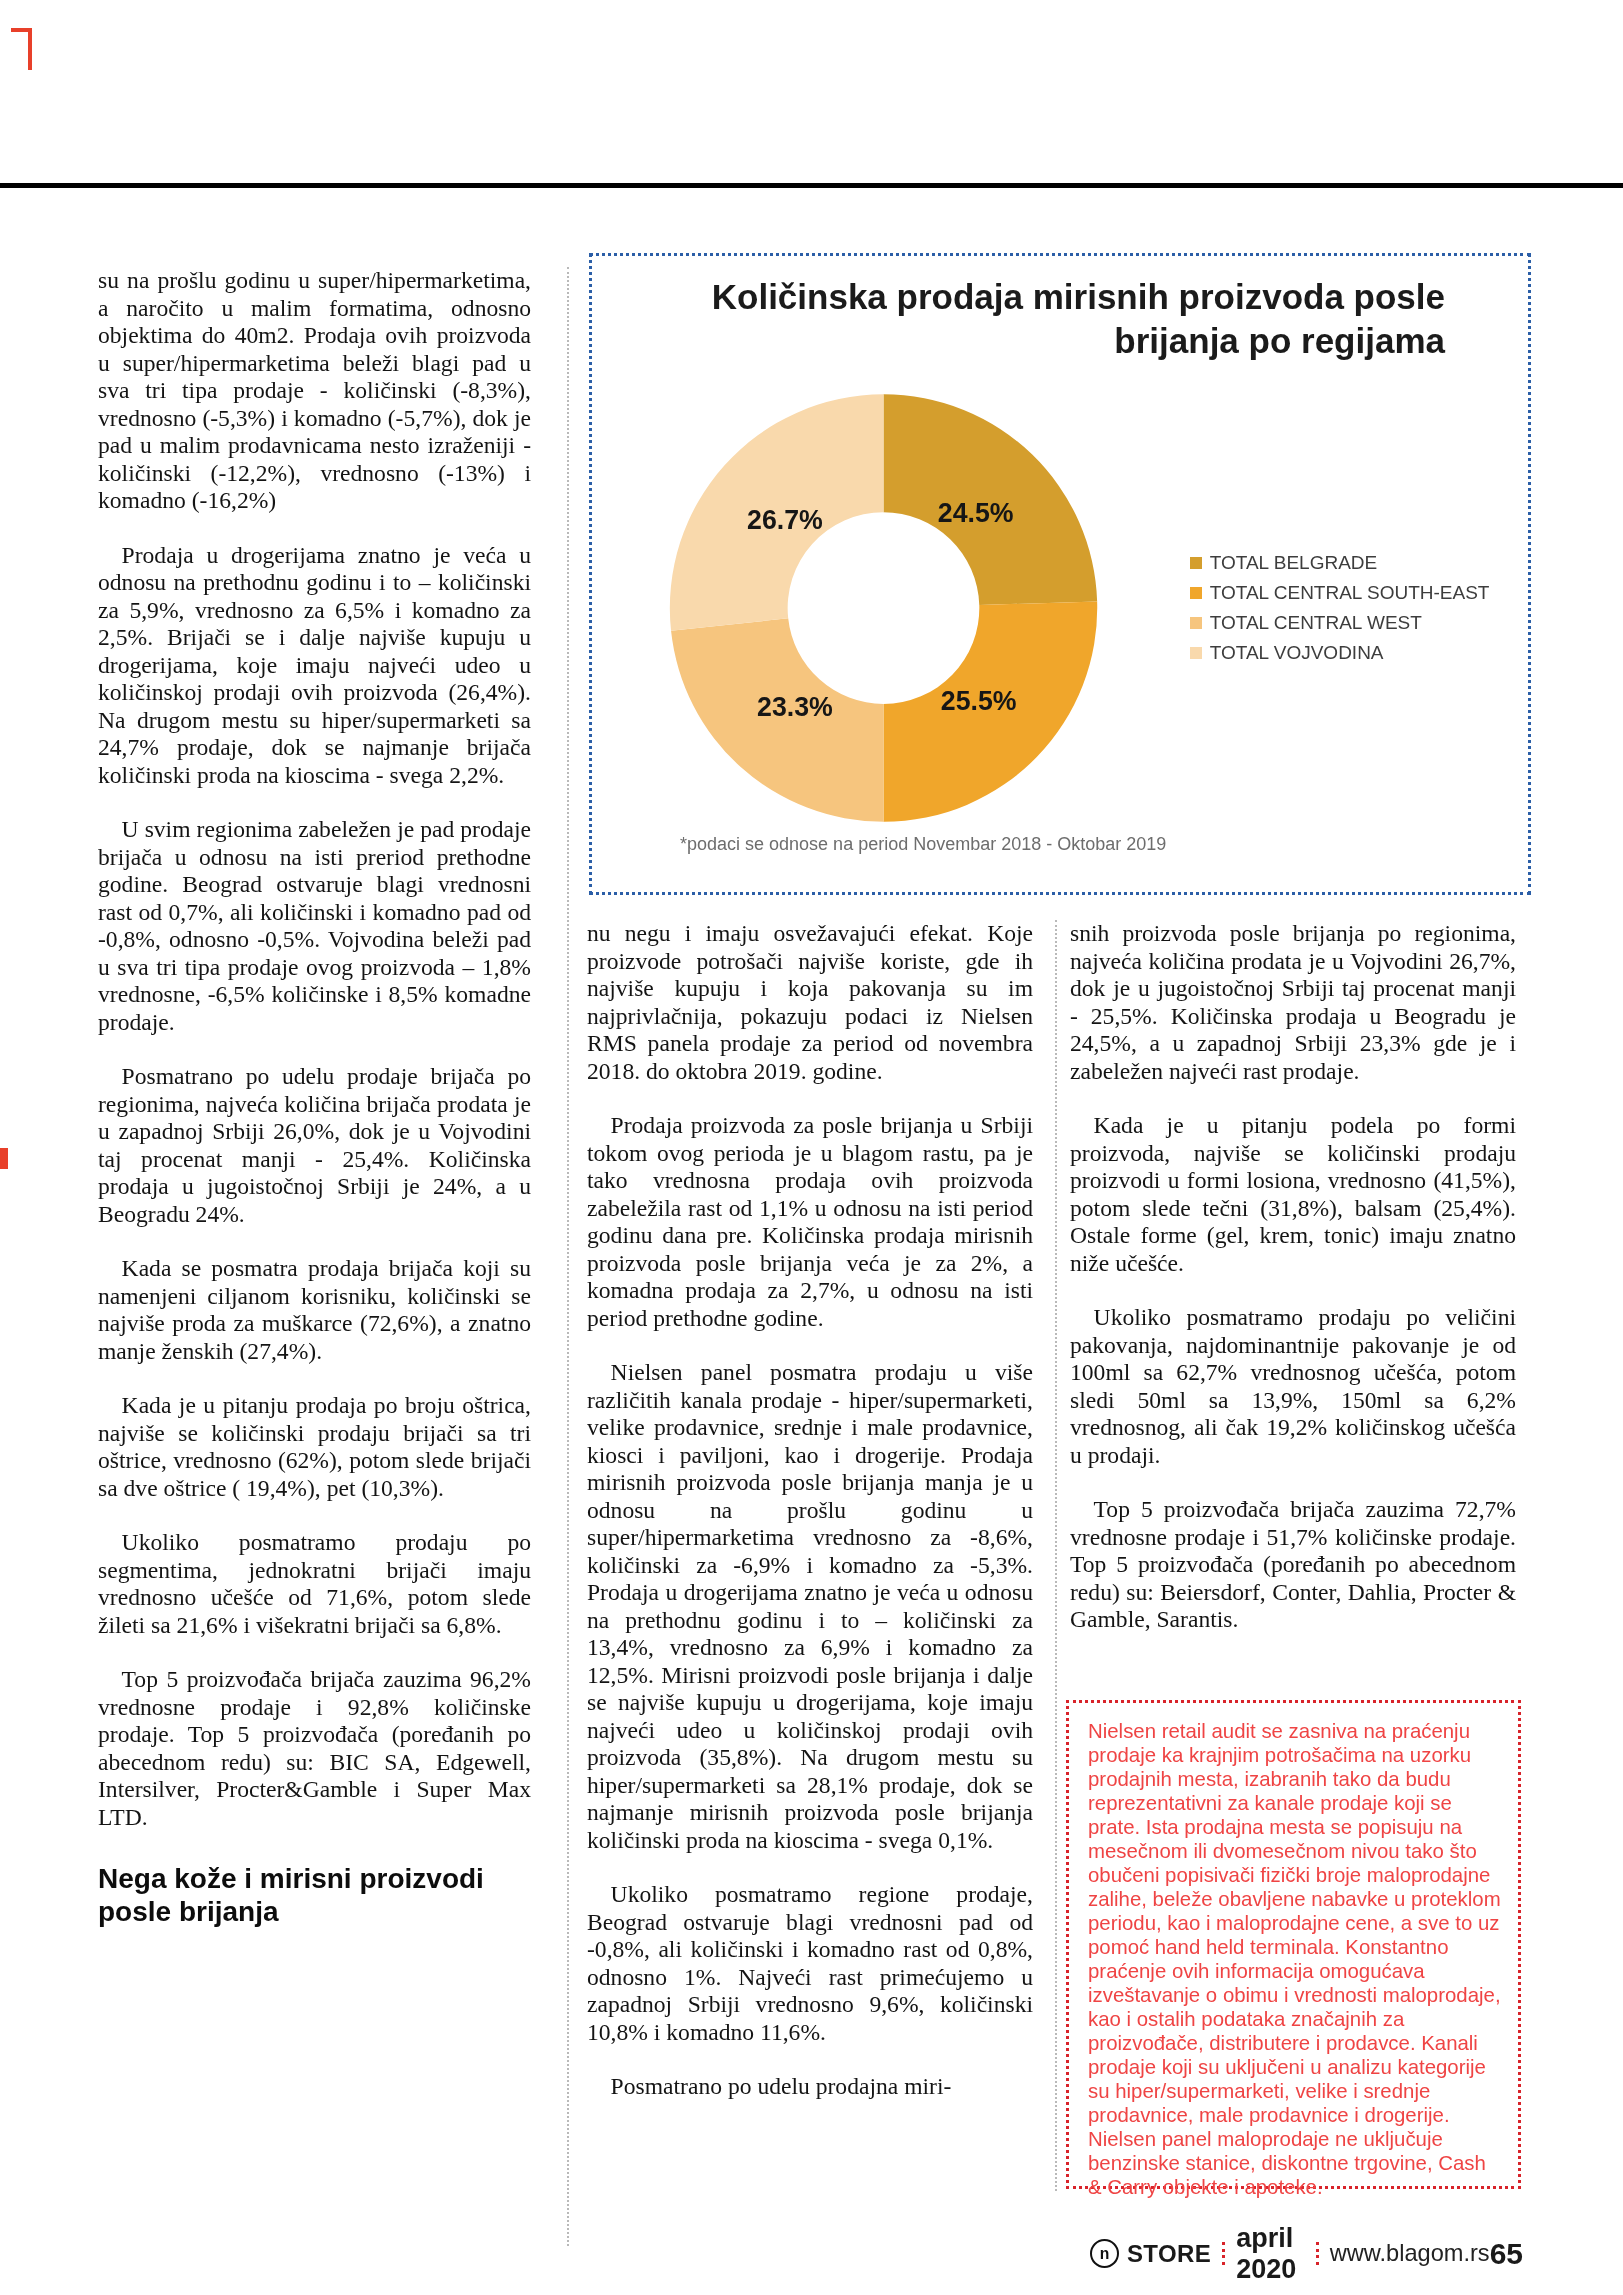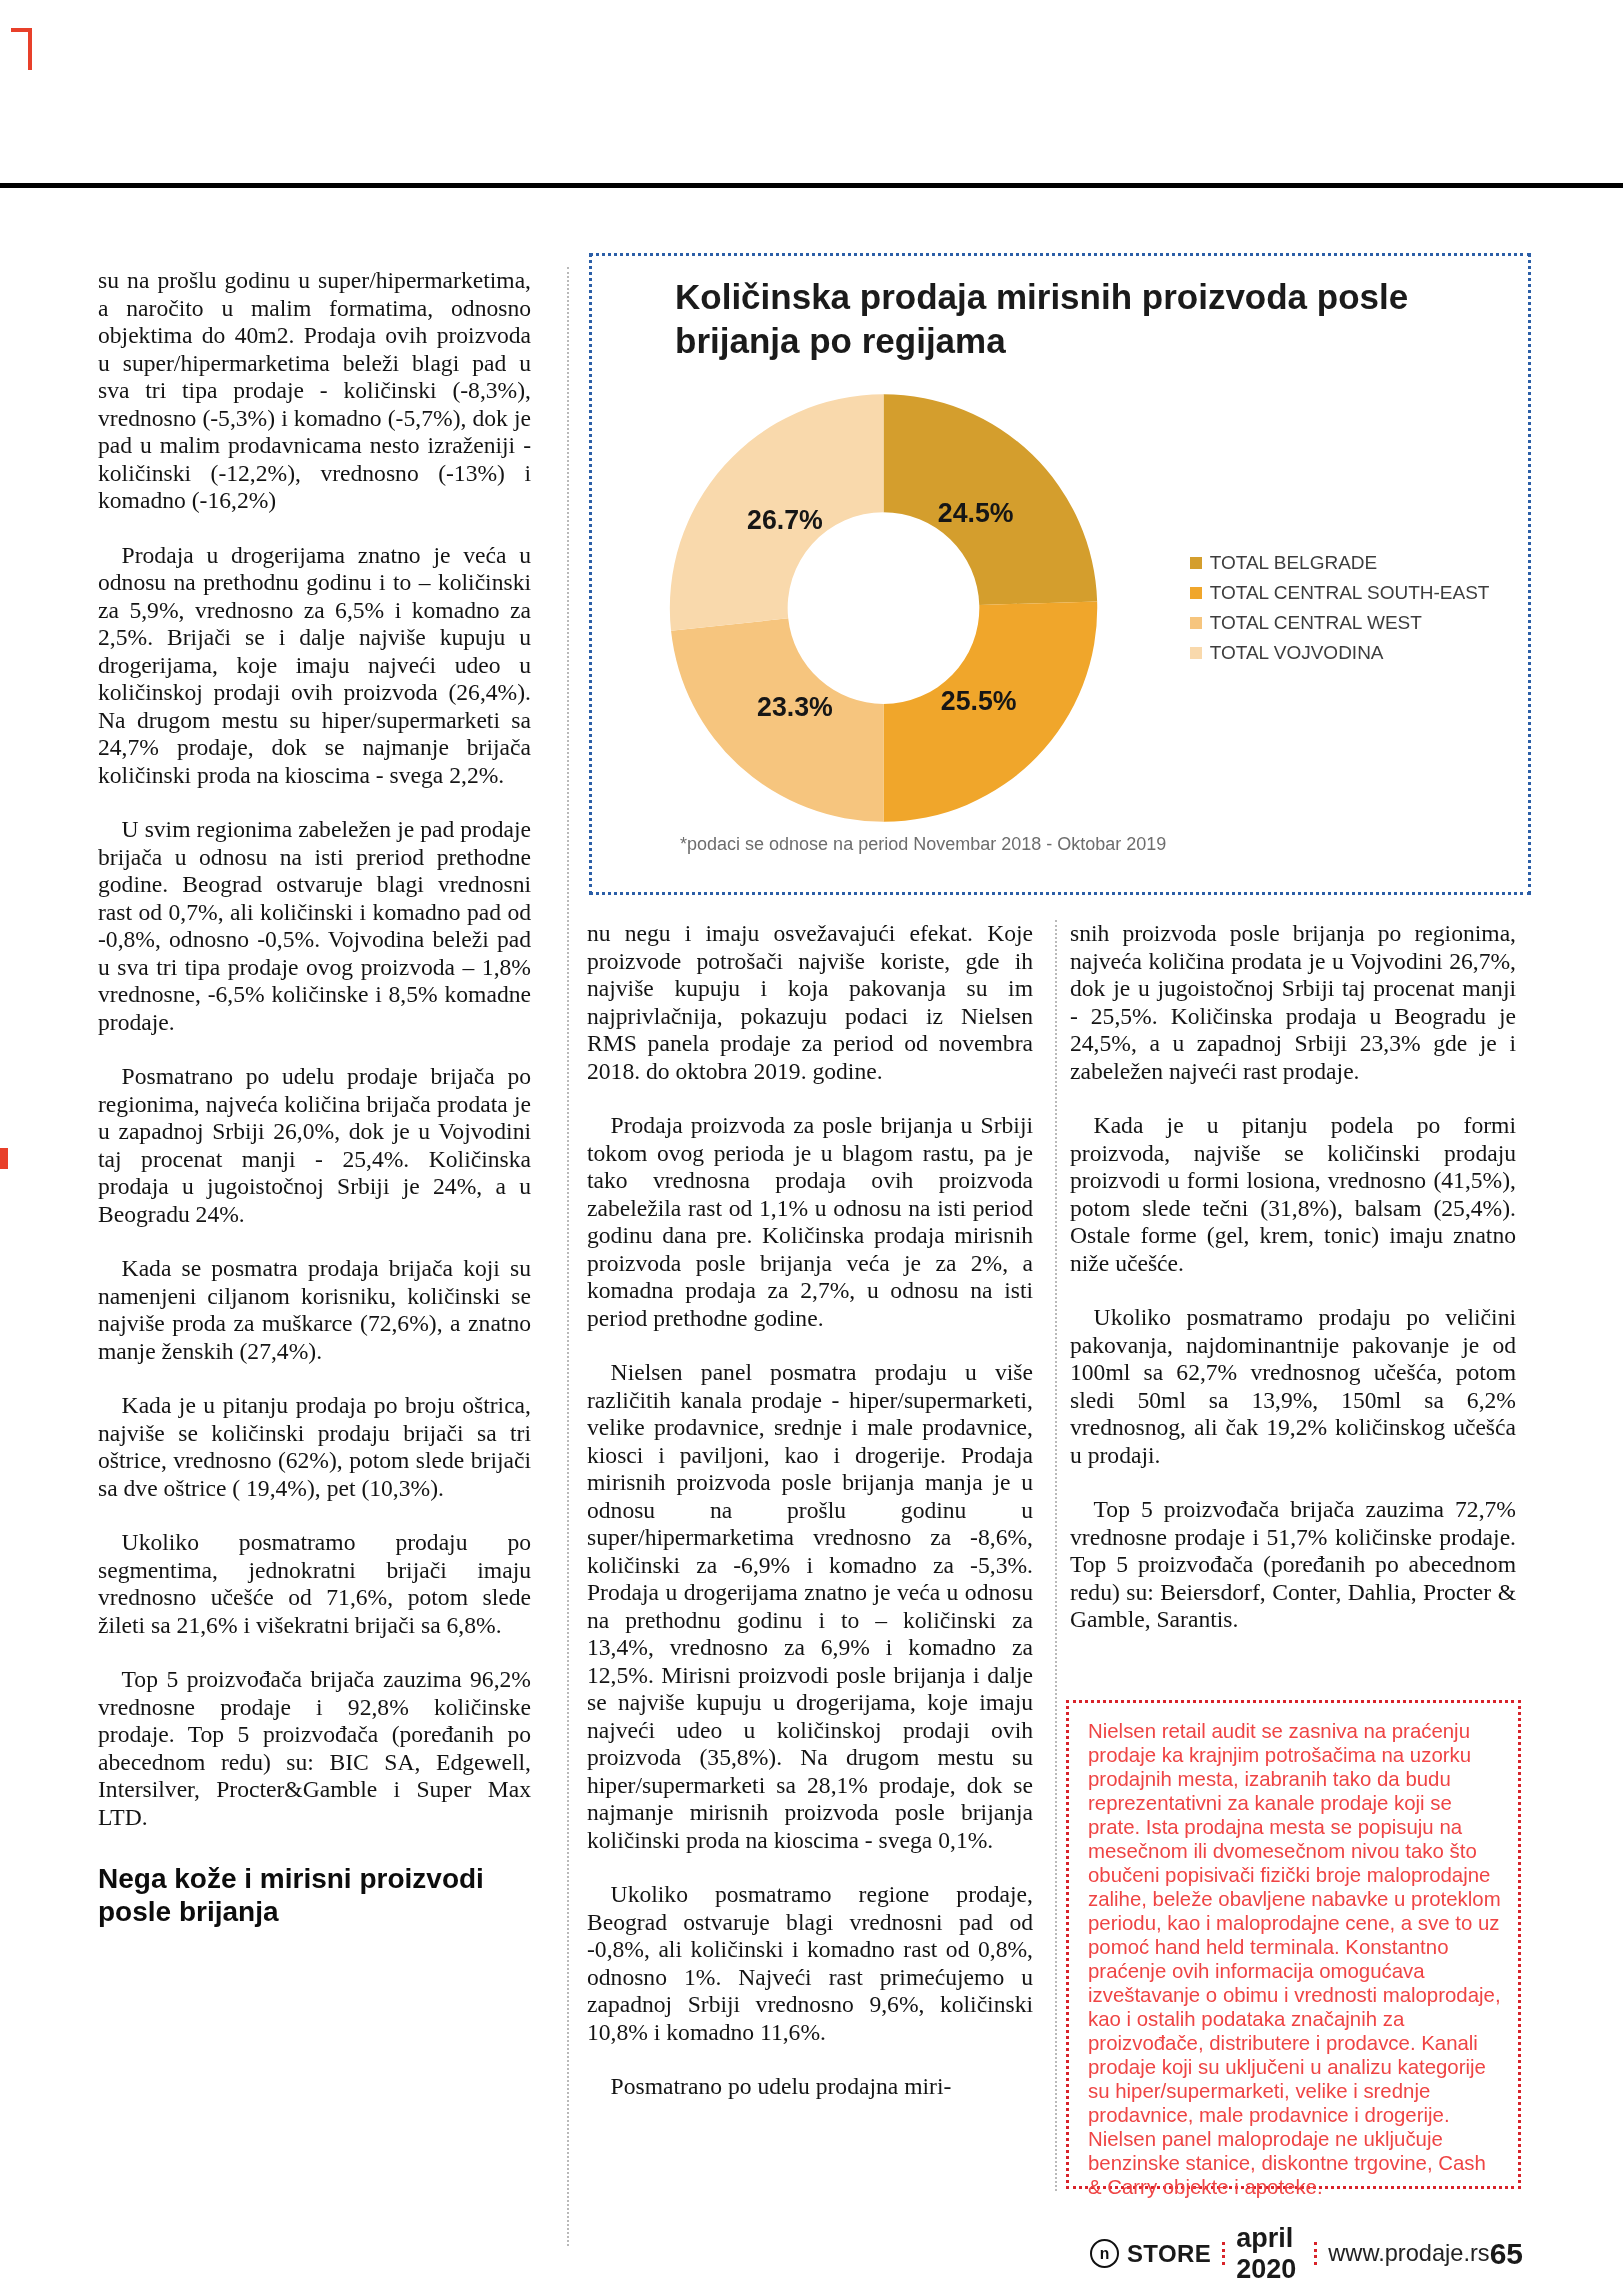--- a/index.html
+++ b/index.html
@@ -14,21 +14,21 @@
   .edge-tick{position:absolute;left:0;top:1148px;width:7.9px;height:21px;background:#e8402a;}
   .top-rule{position:absolute;left:0;top:183px;width:1623px;height:4.7px;background:#000;}
 
   
   .chart-panel{
     position:absolute;left:589px;top:253px;width:942px;height:642px;
     border:3.9px dotted #2b5ea7;box-sizing:border-box;background:#fff;
   }
   .chart-title{
     position:absolute;top:19px;left:50%;transform:translateX(-50%);
-    width:770px;text-align:left;
+    width:770px;text-align:right;
     font-family:"Liberation Sans",sans-serif;font-weight:bold;
     font-size:35px;line-height:44px;color:#1b1b1b;
   }
   #donut-svg{position:absolute;left:0;top:0;width:935px;height:635px;}
   #donut-svg text{
     font-family:"Liberation Sans",sans-serif;font-size:34px;font-weight:bold;
     fill:#161616;text-anchor:middle;
   }
   .chart-legend{
     position:absolute;left:598px;top:292px;
@@ -162,18 +162,18 @@
   <div class="info-box">
     <p>Nielsen retail audit se zasniva na praćenju prodaje ka krajnjim potrošačima na uzorku prodajnih mesta, izabranih tako da budu reprezentativni za kanale prodaje koji se prate. Ista prodajna mesta se popisuju na mesečnom ili dvomesečnom nivou tako što obučeni popisivači fizički broje maloprodajne zalihe, beleže obavljene nabavke u proteklom periodu, kao i maloprodajne cene, a sve to uz pomoć hand held terminala. Konstantno praćenje ovih informacija omogućava izveštavanje o obimu i vrednosti maloprodaje, kao i ostalih podataka značajnih za proizvođače, distributere i prodavce. Kanali prodaje koji su uključeni u analizu kategorije su hiper/supermarketi, velike i srednje prodavnice, male prodavnice i drogerije. Nielsen panel maloprodaje ne uključuje benzinske stanice, diskontne trgovine, Cash &amp; Carry objekte i apoteke.</p>
   </div>
 
   <div class="page-footer">
     <div class="logo-circle">n</div>
     <span class="footer-brand">STORE</span>
     <span class="footer-sep"></span>
     <span class="footer-issue">april 2020</span>
     <span class="footer-sep"></span>
-    <span class="footer-site">www.prodaje.rs</span>
+    <span class="footer-site">www.blagom.rs</span>
     <span class="page-number">65</span>
   </div>
 
 </div>
 
 
 </body></html>

